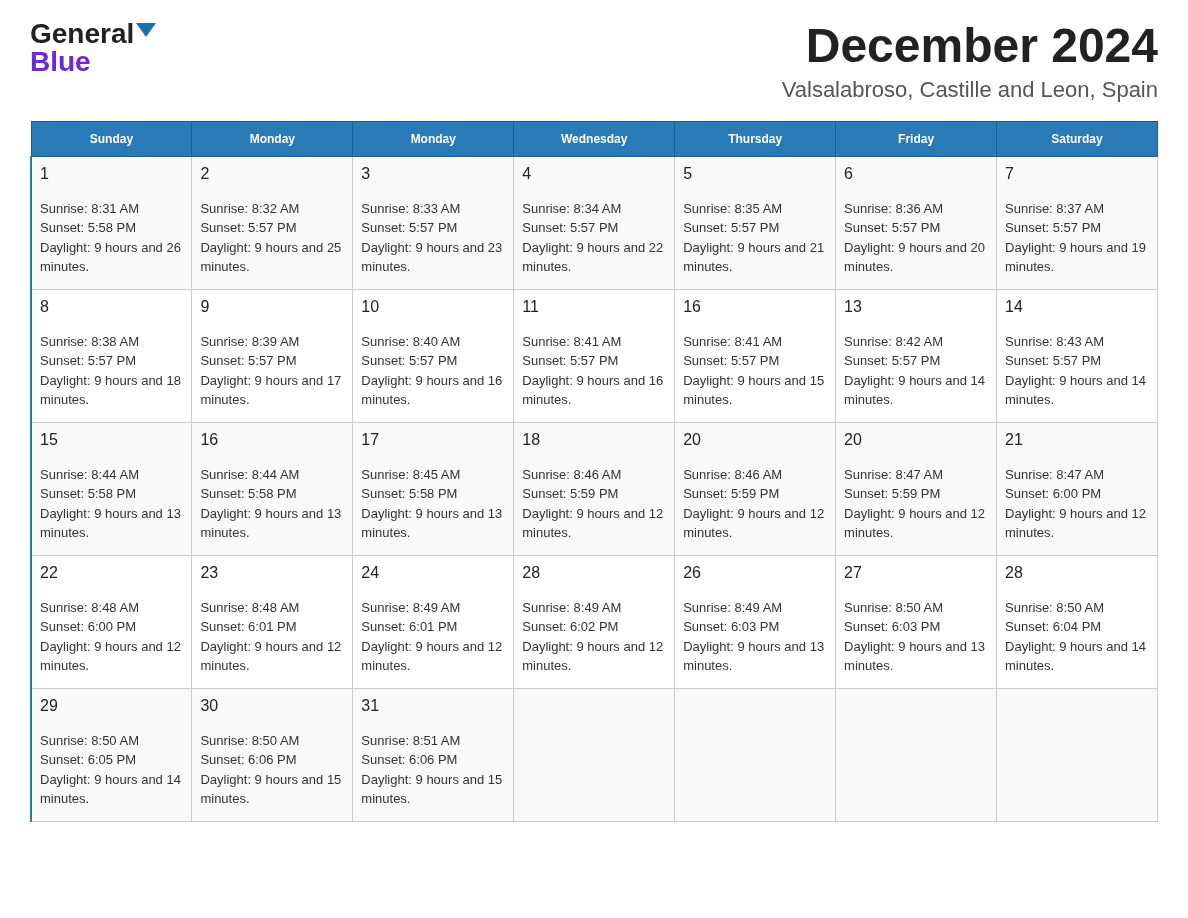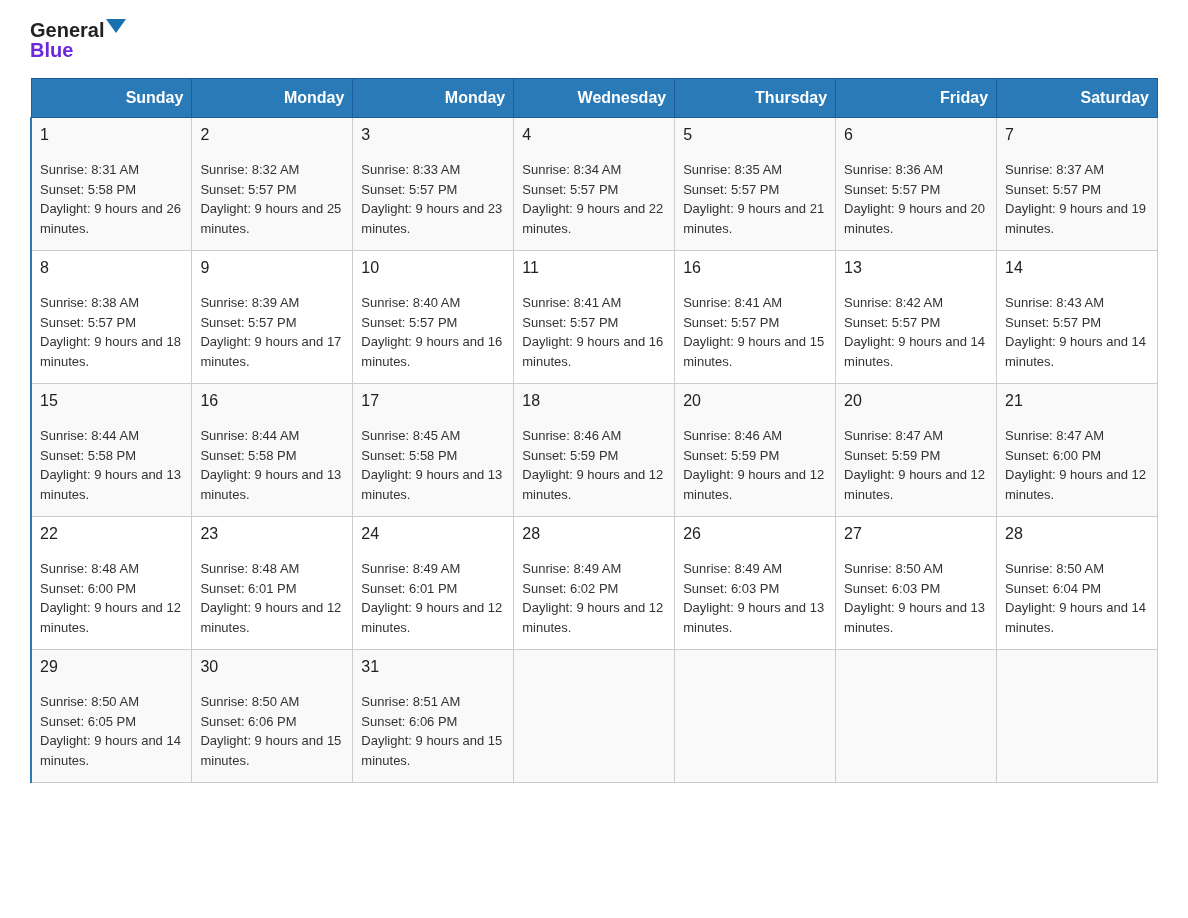--- a/index.html
+++ b/index.html
@@ -14,21 +14,21 @@
     .header {
       display: flex;
       justify-content: space-between;
       align-items: flex-start;
       margin-bottom: 18px;
     }
     .logo {
       display: flex;
       flex-direction: column;
       align-items: flex-start;
-      font-size: 20px;
+      font-size: 28px;
       font-weight: bold;
       line-height: 1;
     }
     .logo-general {
       color: #222;
     }
     .logo-blue {
       color: #6d28d9;
     }
     .logo-triangle {
@@ -62,24 +62,24 @@
       margin-top: 4px;
     }
     table {
       width: 100%;
       border-collapse: collapse;
       table-layout: fixed;
     }
     thead tr th {
       background-color: #2a7ab8;
       color: #fff;
-      font-size: 16px;
+      font-size: 12px;
       font-weight: bold;
       padding: 10px 8px;
-      text-align: right;
+      text-align: center;
       border: 1px solid #1a5f9a;
     }
     tbody tr td {
       vertical-align: top;
       padding: 8px 8px 12px 8px;
       border: 1px solid #ccc;
       font-size: 13.5px;
       color: #222;
       min-height: 90px;
       background: #fff;
@@ -112,20 +112,24 @@
 </head>
 <body>
 
 <div class="header">
   <div class="logo">
     <div class="logo-line">
       <span class="logo-general">General</span>
       <span class="logo-triangle"></span>
     </div>
     <span class="logo-blue">Blue</span>
+  </div>
+  <div class="title-block">
+    <div class="month-title">December 2024</div>
+    <div class="location-title">Valsalabroso, Castille and Leon, Spain</div>
   </div>
 </div>
 
 <table>
   <thead>
     <tr>
     <th>Sunday</th>
         <th>Monday</th>
         <th>Monday</th>
         <th>Wednesday</th>

